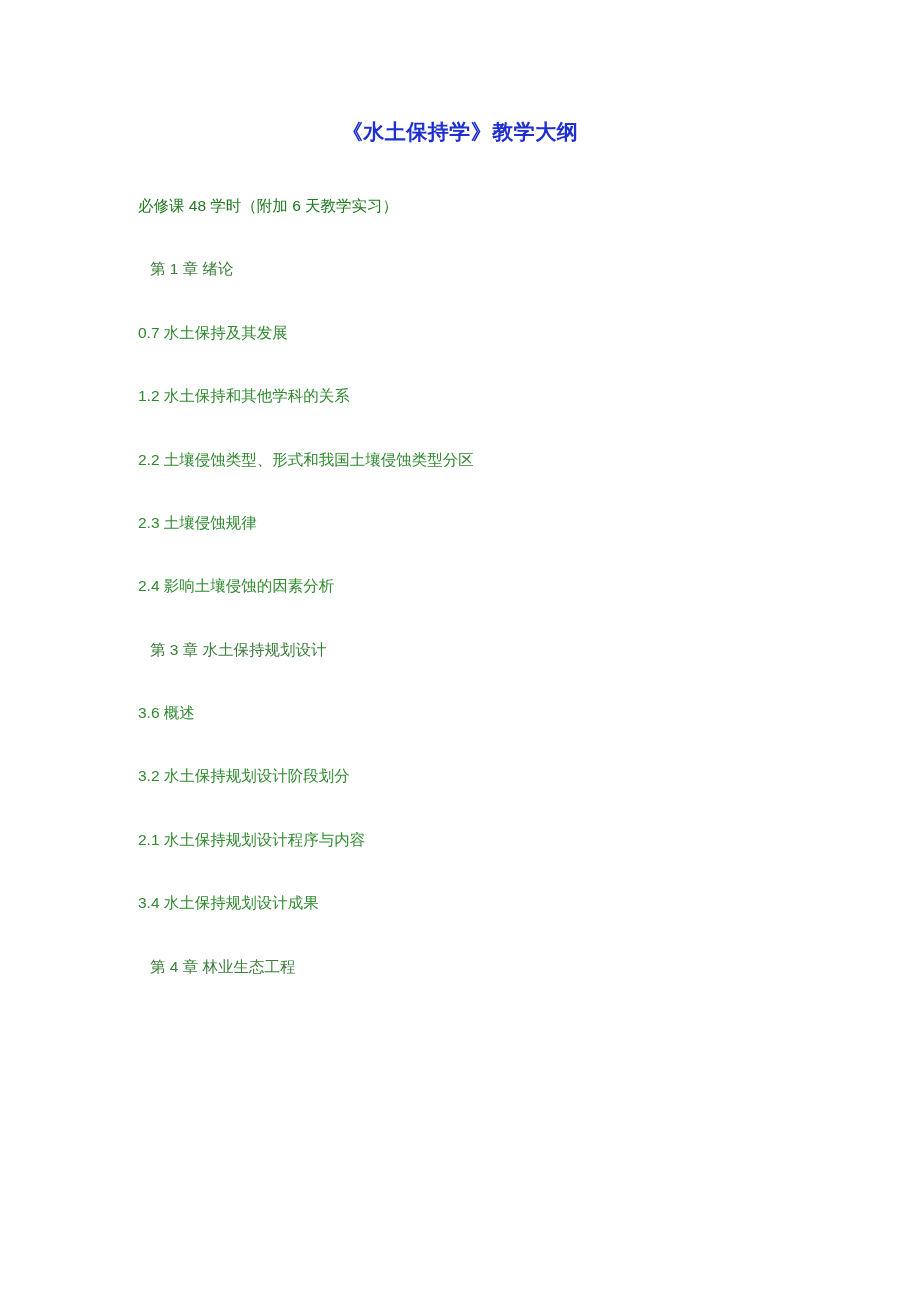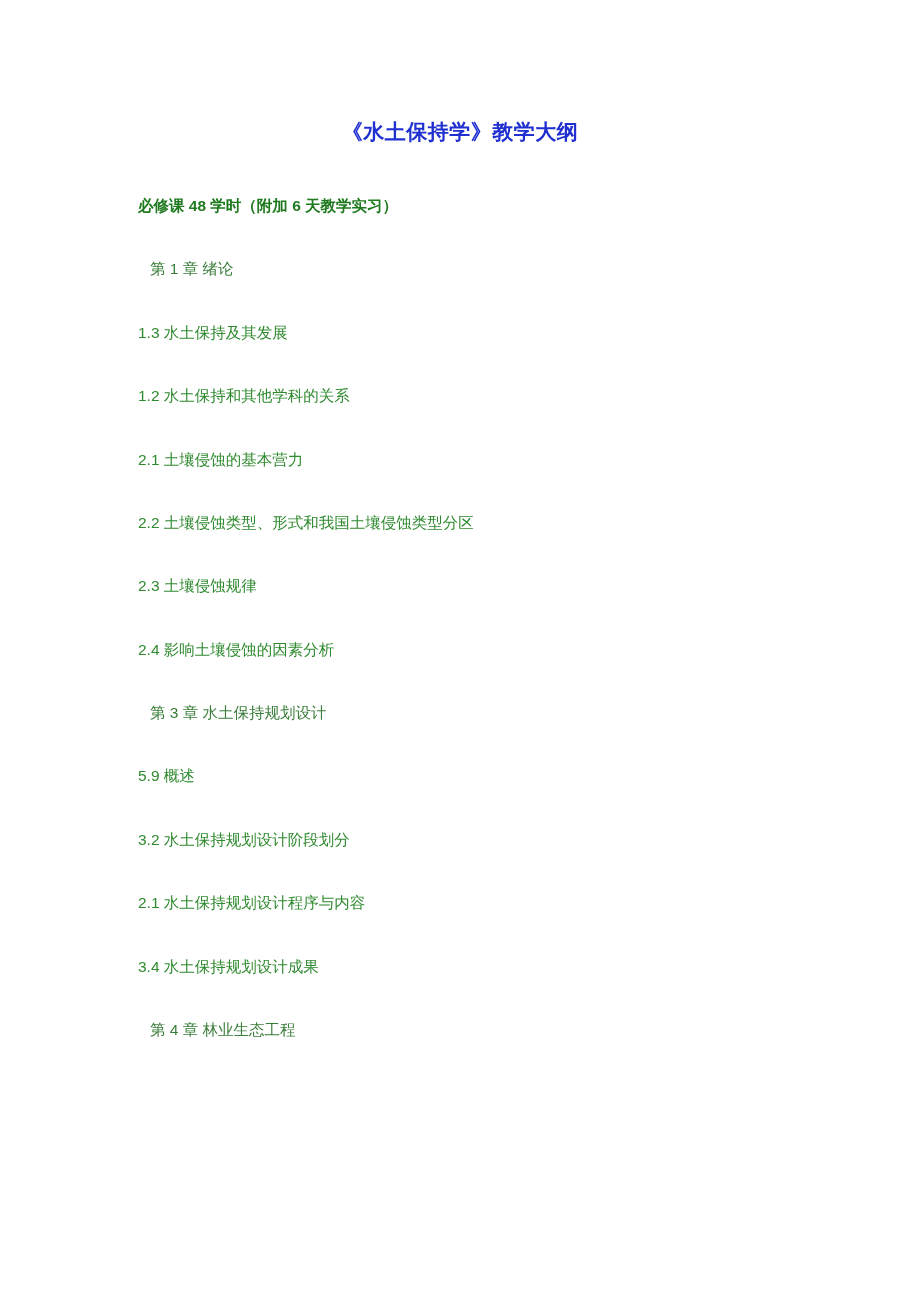--- a/index.html
+++ b/index.html
@@ -34,48 +34,47 @@
     margin-top: 50px;
   }
   p.line {
     margin: 0 0 44px 0;
     font-size: 15.5px;
     line-height: 1.25;
     color: #2f8a2f;
     white-space: pre-wrap;
   }
   p.line.bold {
-    font-weight: bold;
+    font-weight: normal;
     color: #1f7a1f;
   }
   p.line.sub {
     color: #2f8a2f;
   }
   p.line.chapter {
     color: #3a7d3a;
     margin-left: 12px;
   }
 </style>
 </head>
 <body>
 
 <div class="page">
 
   <h1 class="doc-title">《水土保持学》教学大纲</h1>
 
   <div class="body-block">
     <p class="line bold">必修课 48 学时（附加 6 天教学实习）</p>
     <p class="line chapter">第 1 章 绪论</p>
-    <p class="line sub">1.3 水土保持及其发展</p>
+    <p class="line sub">0.7 水土保持及其发展</p>
     <p class="line sub">1.2 水土保持和其他学科的关系</p>
-    <p class="line sub">2.1 土壤侵蚀的基本营力</p>
     <p class="line sub">2.2 土壤侵蚀类型、形式和我国土壤侵蚀类型分区</p>
     <p class="line sub">2.3 土壤侵蚀规律</p>
     <p class="line sub">2.4 影响土壤侵蚀的因素分析</p>
     <p class="line chapter">第 3 章 水土保持规划设计</p>
-    <p class="line sub">5.9 概述</p>
+    <p class="line sub">3.6 概述</p>
     <p class="line sub">3.2 水土保持规划设计阶段划分</p>
     <p class="line sub">2.1 水土保持规划设计程序与内容</p>
     <p class="line sub">3.4 水土保持规划设计成果</p>
     <p class="line chapter">第 4 章 林业生态工程</p>
   </div>
 
 </div>
 
 </body></html>

